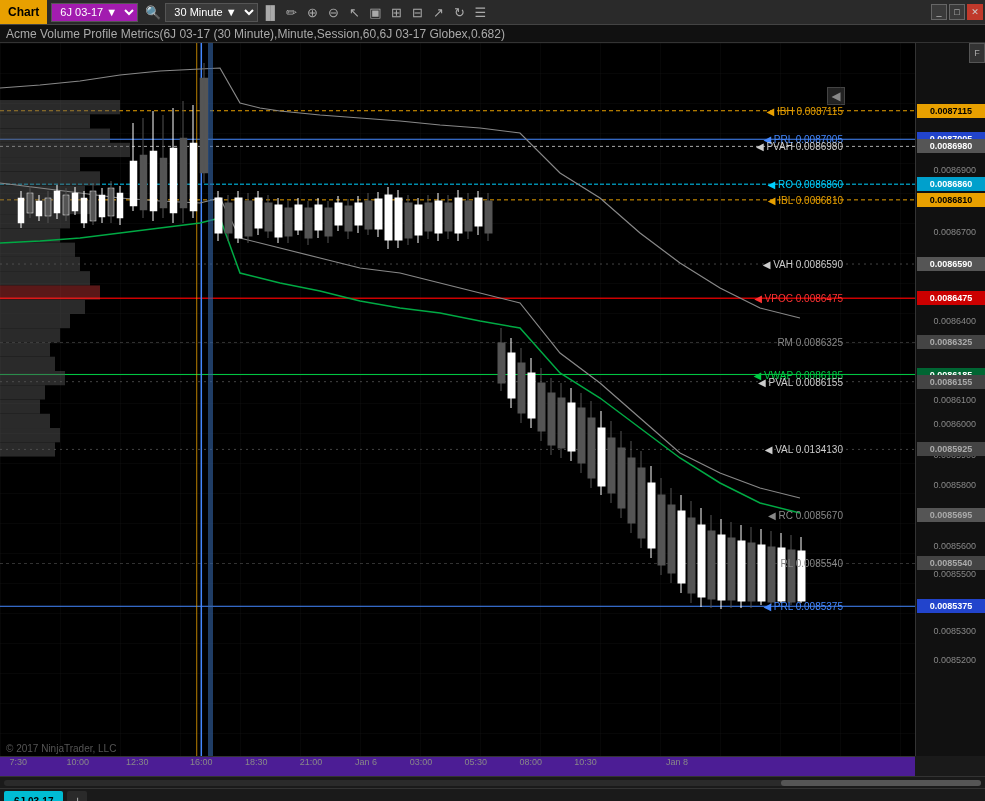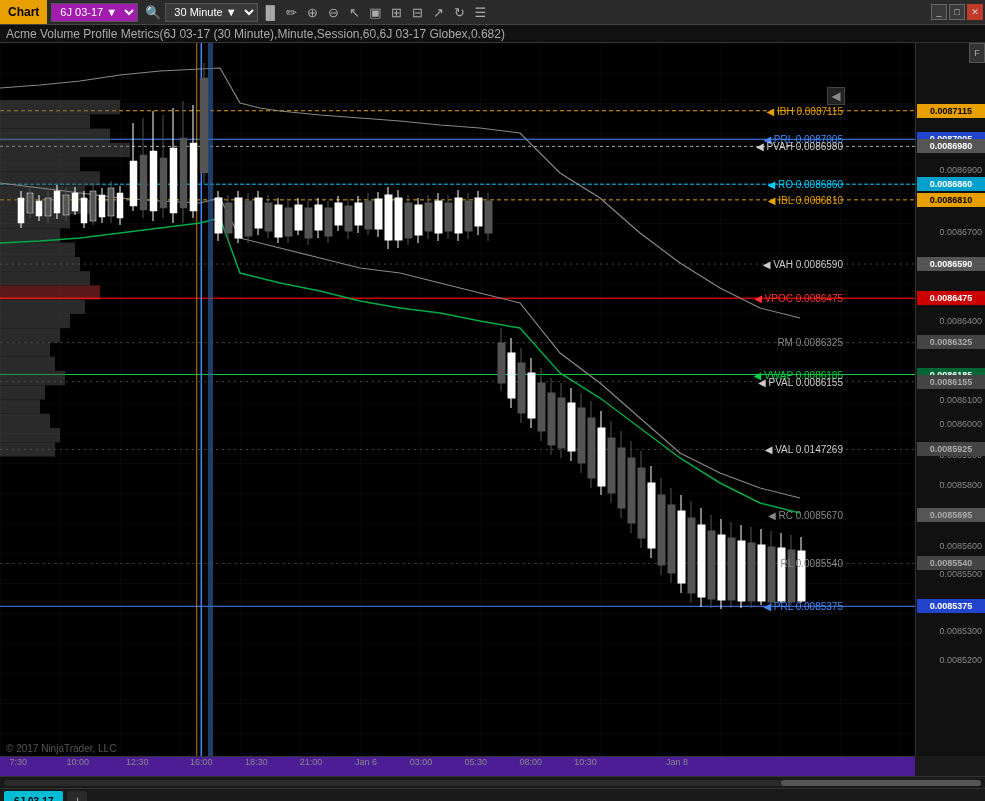--- a/index.html
+++ b/index.html
@@ -122,21 +122,21 @@
     }
 
     
     .price-level {
       position: absolute;
       right: 0;
       width: 84px;
       font-size: 9px;
       color: #888;
       text-align: right;
-      padding-right: 3px;
+      padding-right: 9px;
       line-height: 1;
     }
 
     
     .chart-label-overlay {
       position: absolute;
       right: 72px;
       font-size: 10px;
       white-space: nowrap;
       display: flex;
@@ -629,21 +629,21 @@
     <div class="chart-label-overlay" style="top: 9.5%; transform: translateY(-50%); color: rgb(232, 160, 0); font-size: 10px;">◀ IBH 0.0087115</div>
         <div class="chart-label-overlay" style="top: 13.5%; transform: translateY(-50%); color: rgb(68, 136, 255); font-size: 10px;">◀ PRL 0.0087005</div>
         <div class="chart-label-overlay" style="top: 14.5%; transform: translateY(-50%); color: rgb(204, 204, 204); font-size: 10px;">◀ PVAH 0.0086980</div>
         <div class="chart-label-overlay" style="top: 19.8%; transform: translateY(-50%); color: rgb(0, 208, 255); font-size: 10px;">◀ RO 0.0086860</div>
         <div class="chart-label-overlay" style="top: 22%; transform: translateY(-50%); color: rgb(232, 160, 0); font-size: 10px;">◀ IBL 0.0086810</div>
         <div class="chart-label-overlay" style="top: 31%; transform: translateY(-50%); color: rgb(204, 204, 204); font-size: 10px;">◀ VAH 0.0086590</div>
         <div class="chart-label-overlay" style="top: 35.8%; transform: translateY(-50%); color: rgb(255, 51, 51); font-size: 10px; margin-left: 40px;">◀ VPOC 0.0086475</div>
         <div class="chart-label-overlay" style="top: 42%; transform: translateY(-50%); color: rgb(136, 136, 136); font-size: 10px;">RM 0.0086325</div>
         <div class="chart-label-overlay" style="top: 46.5%; transform: translateY(-50%); color: rgb(0, 204, 68); font-size: 10px;">◀ VWAP 0.0086185</div>
         <div class="chart-label-overlay" style="top: 47.5%; transform: translateY(-50%); color: rgb(204, 204, 204); font-size: 10px;">◀ PVAL 0.0086155</div>
-        <div class="chart-label-overlay" style="top: 57%; transform: translateY(-50%); color: rgb(204, 204, 204); font-size: 10px;">◀ VAL 0.0147269</div>
+        <div class="chart-label-overlay" style="top: 57%; transform: translateY(-50%); color: rgb(204, 204, 204); font-size: 10px;">◀ VAL 0.0134130</div>
         <div class="chart-label-overlay" style="top: 66.2%; transform: translateY(-50%); color: rgb(136, 136, 136); font-size: 10px;">◀ RC 0.0085670</div>
         <div class="chart-label-overlay" style="top: 73%; transform: translateY(-50%); color: rgb(136, 136, 136); font-size: 10px;">RL 0.0085540</div>
         <div class="chart-label-overlay" style="top: 79%; transform: translateY(-50%); color: rgb(68, 136, 255); font-size: 10px;">◀ PRL 0.0085375</div>
       </div>
 
   </div>
 
   <div id="price-axis">
   <div class="price-level" style="top: 9.5%; transform: translateY(-50%);">0.0087115</div>
       <div class="price-level" style="top: 13.5%; transform: translateY(-50%);">0.0087005</div>

